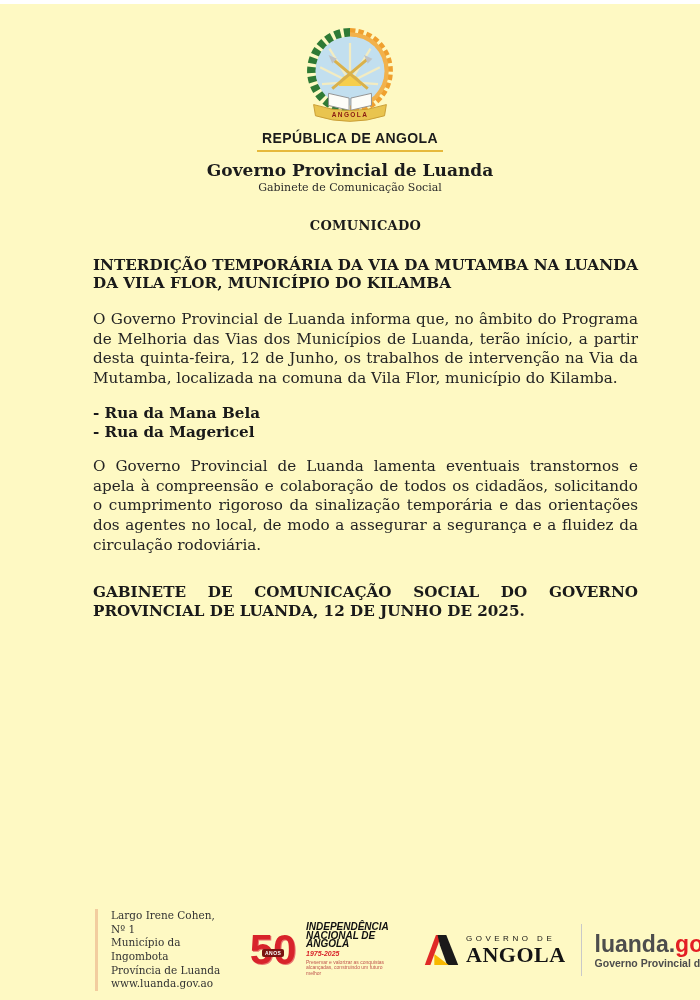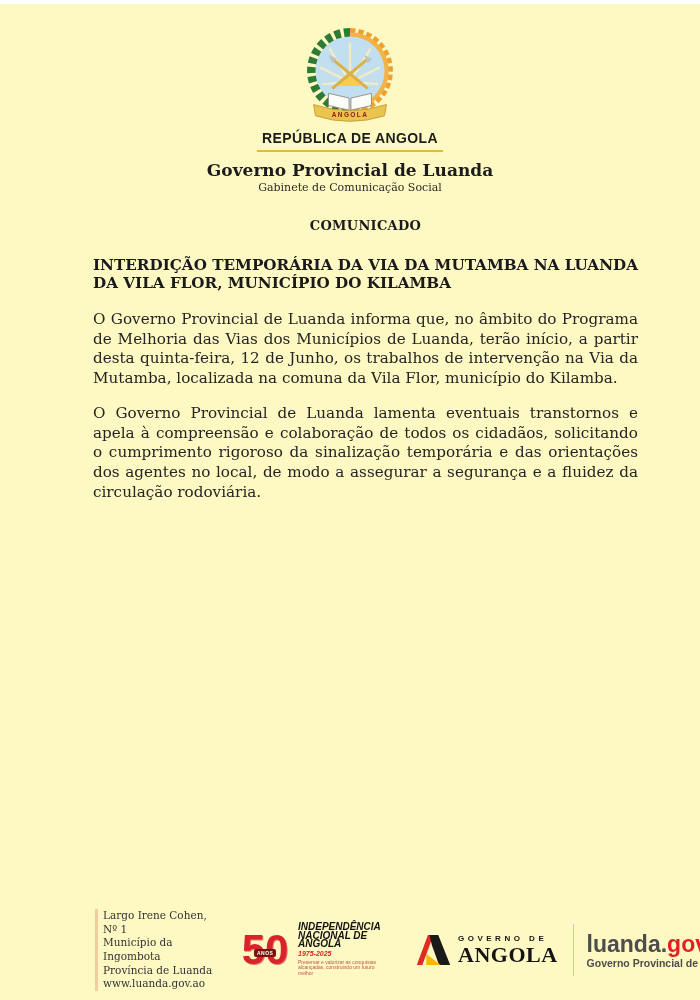--- a/index.html
+++ b/index.html
@@ -21,39 +21,39 @@
   .comunicado{text-align:center;font-weight:bold;font-size:13px;letter-spacing:.3px;
               margin:0 0 21px 0;color:#1a1a1a;}
   .doc-title{font-weight:bold;text-align:justify;line-height:1.22;margin:0 0 17px 0;color:#1a1a1a;}
   .docbody p{margin:0 0 15px 0;text-align:justify;}
   .alt-list{font-weight:bold;margin:2px 0 15px 0;line-height:1.25;color:#1a1a1a;}
   .closing{font-weight:bold;text-align:justify;margin-top:27px;color:#1a1a1a;}
 
   
   .footer{position:absolute;left:95px;right:52px;bottom:10px;height:88px;
           display:flex;align-items:center;}
-  .address{border-left:3px solid #F2CD9F;padding-left:5px;width:128px;
+  .address{border-left:3px solid #F2CD9F;padding-left:13px;width:128px;
            font-size:10.5px;line-height:13.6px;color:#333;flex:none;}
   .addr-url{color:#333;}
 
   .logo50{position:relative;flex:none;margin-left:6px;width:56px;text-align:center;}
   .logo50 .five0{font-family:"Liberation Sans",sans-serif;font-weight:bold;font-size:42px;
                  line-height:40px;color:#D8232A;text-shadow:1px 1px 0 #E8756F;}
   .logo50 .anos{position:absolute;left:17px;top:19px;background:#7A1410;color:#fff;
                 font-family:"Liberation Sans",sans-serif;font-weight:bold;font-size:5px;
                 letter-spacing:.5px;padding:1px 3px;border-radius:2px;}
 
   .indep{flex:none;margin-left:5px;width:96px;font-family:"Liberation Sans",sans-serif;}
   .indep .l1,.indep .l2{font-size:10px;font-weight:bold;font-style:italic;color:#121212;line-height:8.5px;}
   .indep .years{font-size:7px;font-weight:bold;font-style:italic;color:#D8232A;line-height:9px;}
   .indep .slogan{font-size:5px;color:#C0564F;line-height:5.8px;margin-top:2px;width:84px;}
 
   .alogo{flex:none;margin-left:22px;}
   .govangola{flex:none;margin-left:7px;font-family:"Liberation Sans",sans-serif;color:#141414;}
-  .govangola .l1{font-size:8px;letter-spacing:3.5px;font-weight:bold;line-height:10px;}
+  .govangola .l1{font-size:8px;letter-spacing:3.5px;font-weight:normal;line-height:10px;}
   .govangola .l2{font-family:"Liberation Serif",serif;font-size:22px;font-weight:bold;
                  letter-spacing:.5px;line-height:22px;}
 
   .vdiv{flex:none;width:1px;height:52px;background:#C9C9C9;margin:0 13px 0 15px;}
 
   .portal{flex:none;font-family:"Liberation Sans",sans-serif;}
   .portal .domain{font-size:23px;font-weight:bold;line-height:24px;}
   .portal .d-dark{color:#4d4d4d;}
   .portal .d-red{color:#E31E24;}
   .portal .sub{font-size:10.5px;font-weight:bold;color:#4d4d4d;margin-top:1px;}
@@ -103,23 +103,28 @@
   </div>
 
   <div class="docbody">
     <div class="comunicado">COMUNICADO</div>
 
     <div class="doc-title">INTERDIÇÃO TEMPORÁRIA DA VIA DA MUTAMBA NA LUANDA DA VILA FLOR, MUNICÍPIO DO KILAMBA</div>
 
     <p>O Governo Provincial de Luanda informa que, no âmbito do Programa de Melhoria das Vias dos Municípios de Luanda, terão início, a partir desta quinta-feira, 12 de Junho, os trabalhos de intervenção na Via da Mutamba, localizada na comuna da Vila Flor, município do Kilamba.</p>
 
 
+    <div class="alt-list">
+      <div>- Rua da Mana Bela</div>
+      <div>- Rua da Magericel</div>
+    </div>
 
     <p>O Governo Provincial de Luanda lamenta eventuais transtornos e apela à compreensão e colaboração de todos os cidadãos, solicitando o cumprimento rigoroso da sinalização temporária e das orientações dos agentes no local, de modo a assegurar a segurança e a fluidez da circulação rodoviária.</p>
 
+    <div class="closing">GABINETE DE COMUNICAÇÃO SOCIAL DO GOVERNO PROVINCIAL DE LUANDA, 12 DE JUNHO DE 2025.</div>
   </div>
 
   <div class="footer">
 
     <div class="address">
       <div>Largo Irene Cohen,</div>
       <div>Nº 1</div>
       <div>Município da Ingombota</div>
       <div>Província de Luanda</div>
       <div class="addr-url">www.luanda.gov.ao</div>

